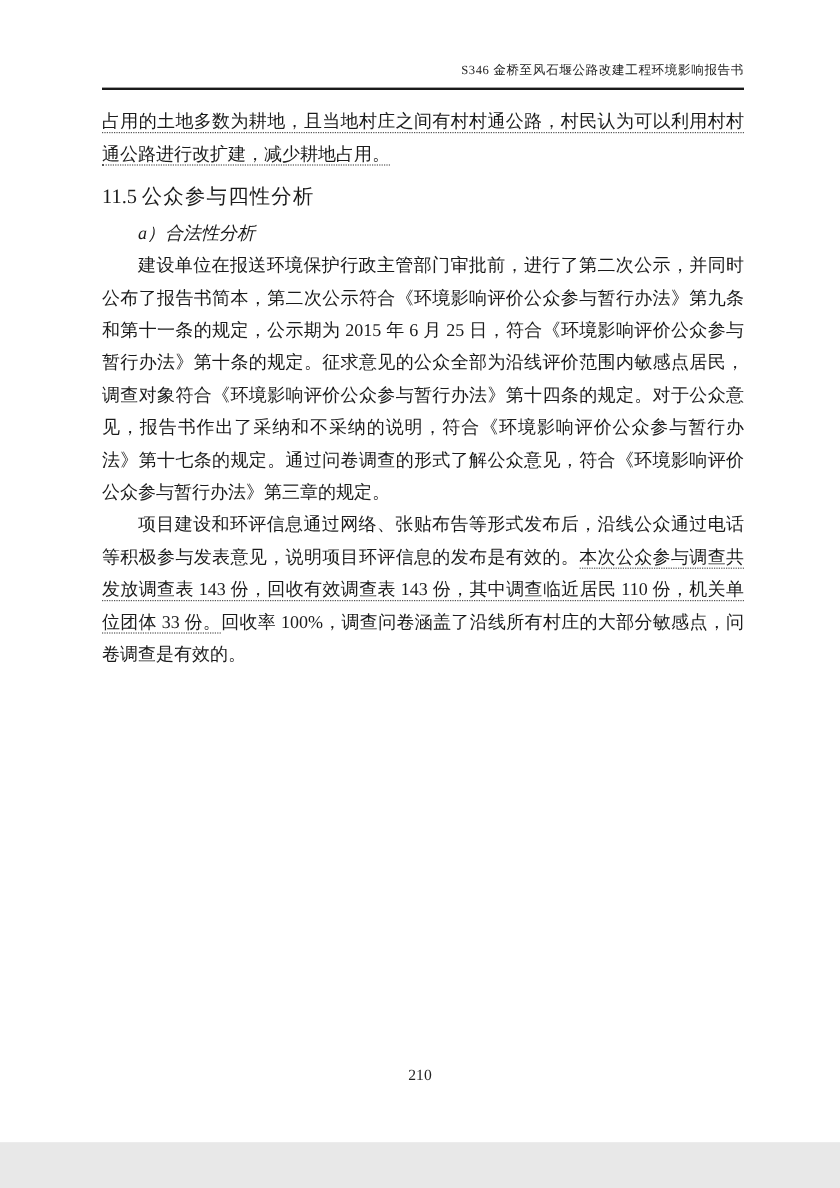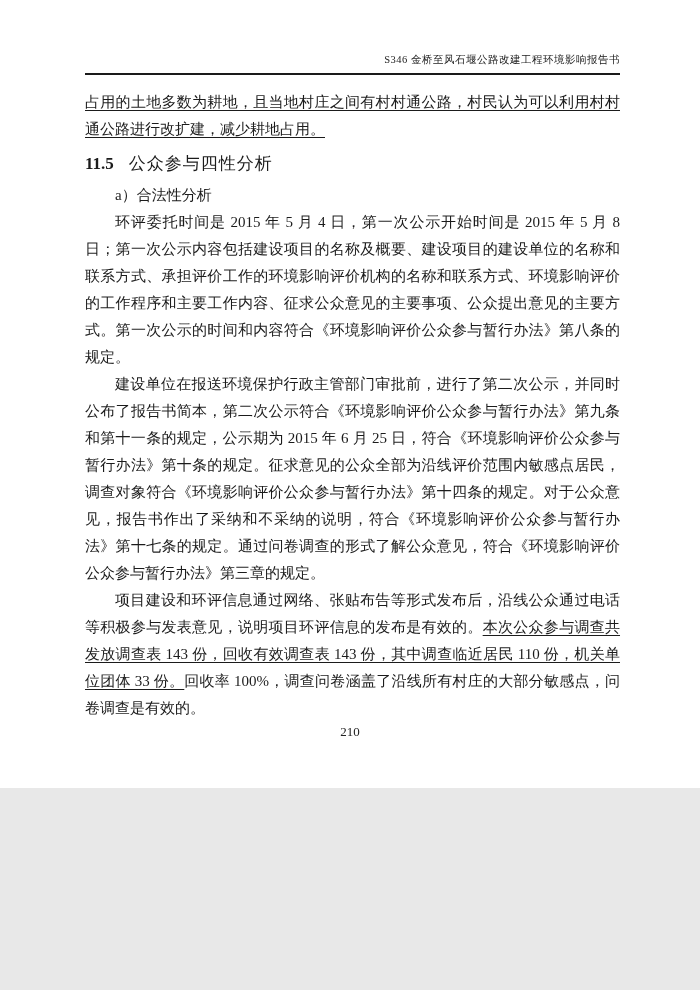--- a/index.html
+++ b/index.html
@@ -1,19 +1,19 @@
 <!DOCTYPE html>
 <html lang="zh"><head>
 <meta charset="utf-8">
 <style>
   html, body { margin: 0; padding: 0; background: #e8e8e8; }
   .page {
     position: relative;
     width: 700px;
-    height: 788px;
+    height: 952px;
     margin: 0 auto;
     background: #ffffff;
     font-family: "Liberation Serif", "DejaVu Serif", serif;
     color: #1b1b1b;
     overflow: hidden;
     box-sizing: border-box;
   }
   .content {
     position: absolute;
     left: 85px;
@@ -36,46 +36,46 @@
   .doc-body p {
     margin: 0;
     font-size: 15px;
     line-height: 27px;
     text-align: justify;
     text-justify: inter-ideograph;
   }
   .indent { text-indent: 2em; }
   
   .ins {
-    text-decoration: underline;
     text-decoration-thickness: 1px;
     text-underline-offset: 3px;
     border-bottom: 1px dotted #555;
   }
   .section-heading {
     margin: 7px 0 5px 0;
     font-size: 17px;
     line-height: 27px;
     font-weight: bold;
   }
   .section-heading .num {
     font-family: "Liberation Serif", "DejaVu Serif", serif;
-    font-weight: 700;
-    margin-right: 15px;
+    font-weight: 400;
+    margin-right: 4px;
   }
   .section-heading .ttl {
     font-family: "Liberation Sans", "DejaVu Sans", sans-serif;
     font-weight: normal;
     letter-spacing: 1px;
   }
   .subheading {
     margin: 0;
     font-size: 15px;
     line-height: 27px;
     text-indent: 2em;
+    font-style: italic;
   }
   .page-footer {
     position: absolute;
     bottom: 48px;
     left: 0;
     width: 100%;
     text-align: center;
     font-size: 13px;
     color: #222;
   }
@@ -94,21 +94,20 @@
     <div class="doc-body">
 
       <p><span class="ins">占用的土地多数为耕地，且当地村庄之间有村村通公路，村民认为可以利用村村通公路进行改扩建，减少耕地占用。</span></p>
 
 
 
       <h2 class="section-heading"><span class="num">11.5</span><span class="ttl">公众参与四性分析</span></h2>
 
       <p class="subheading">a）合法性分析</p>
 
-      <p class="indent">环评委托时间是 2015 年 5 月 4 日，第一次公示开始时间是 2015 年 5 月 8 日；第一次公示内容包括建设项目的名称及概要、建设项目的建设单位的名称和联系方式、承担评价工作的环境影响评价机构的名称和联系方式、环境影响评价的工作程序和主要工作内容、征求公众意见的主要事项、公众提出意见的主要方式。第一次公示的时间和内容符合《环境影响评价公众参与暂行办法》第八条的规定。</p>
 
       <p class="indent">建设单位在报送环境保护行政主管部门审批前，进行了第二次公示，并同时公布了报告书简本，第二次公示符合《环境影响评价公众参与暂行办法》第九条和第十一条的规定，公示期为 2015 年 6 月 25 日，符合《环境影响评价公众参与暂行办法》第十条的规定。征求意见的公众全部为沿线评价范围内敏感点居民，调查对象符合《环境影响评价公众参与暂行办法》第十四条的规定。对于公众意见，报告书作出了采纳和不采纳的说明，符合《环境影响评价公众参与暂行办法》第十七条的规定。通过问卷调查的形式了解公众意见，符合《环境影响评价公众参与暂行办法》第三章的规定。</p>
 
 
       <p class="indent"><span>项目建设和环评信息通过网络、张贴布告等形式发布后，沿线公众通过电话等积极参与发表意见，说明项目环评信息的发布是有效的。</span><span class="ins">本次公众参与调查共发放调查表 143 份，回收有效调查表 143 份，其中调查临近居民 110 份，机关单位团体 33 份。</span><span>回收率 100%，调查问卷涵盖了沿线所有村庄的大部分敏感点，问卷调查是有效的。</span></p>
 
     </div>
   </div>
 
   <div class="page-footer">

